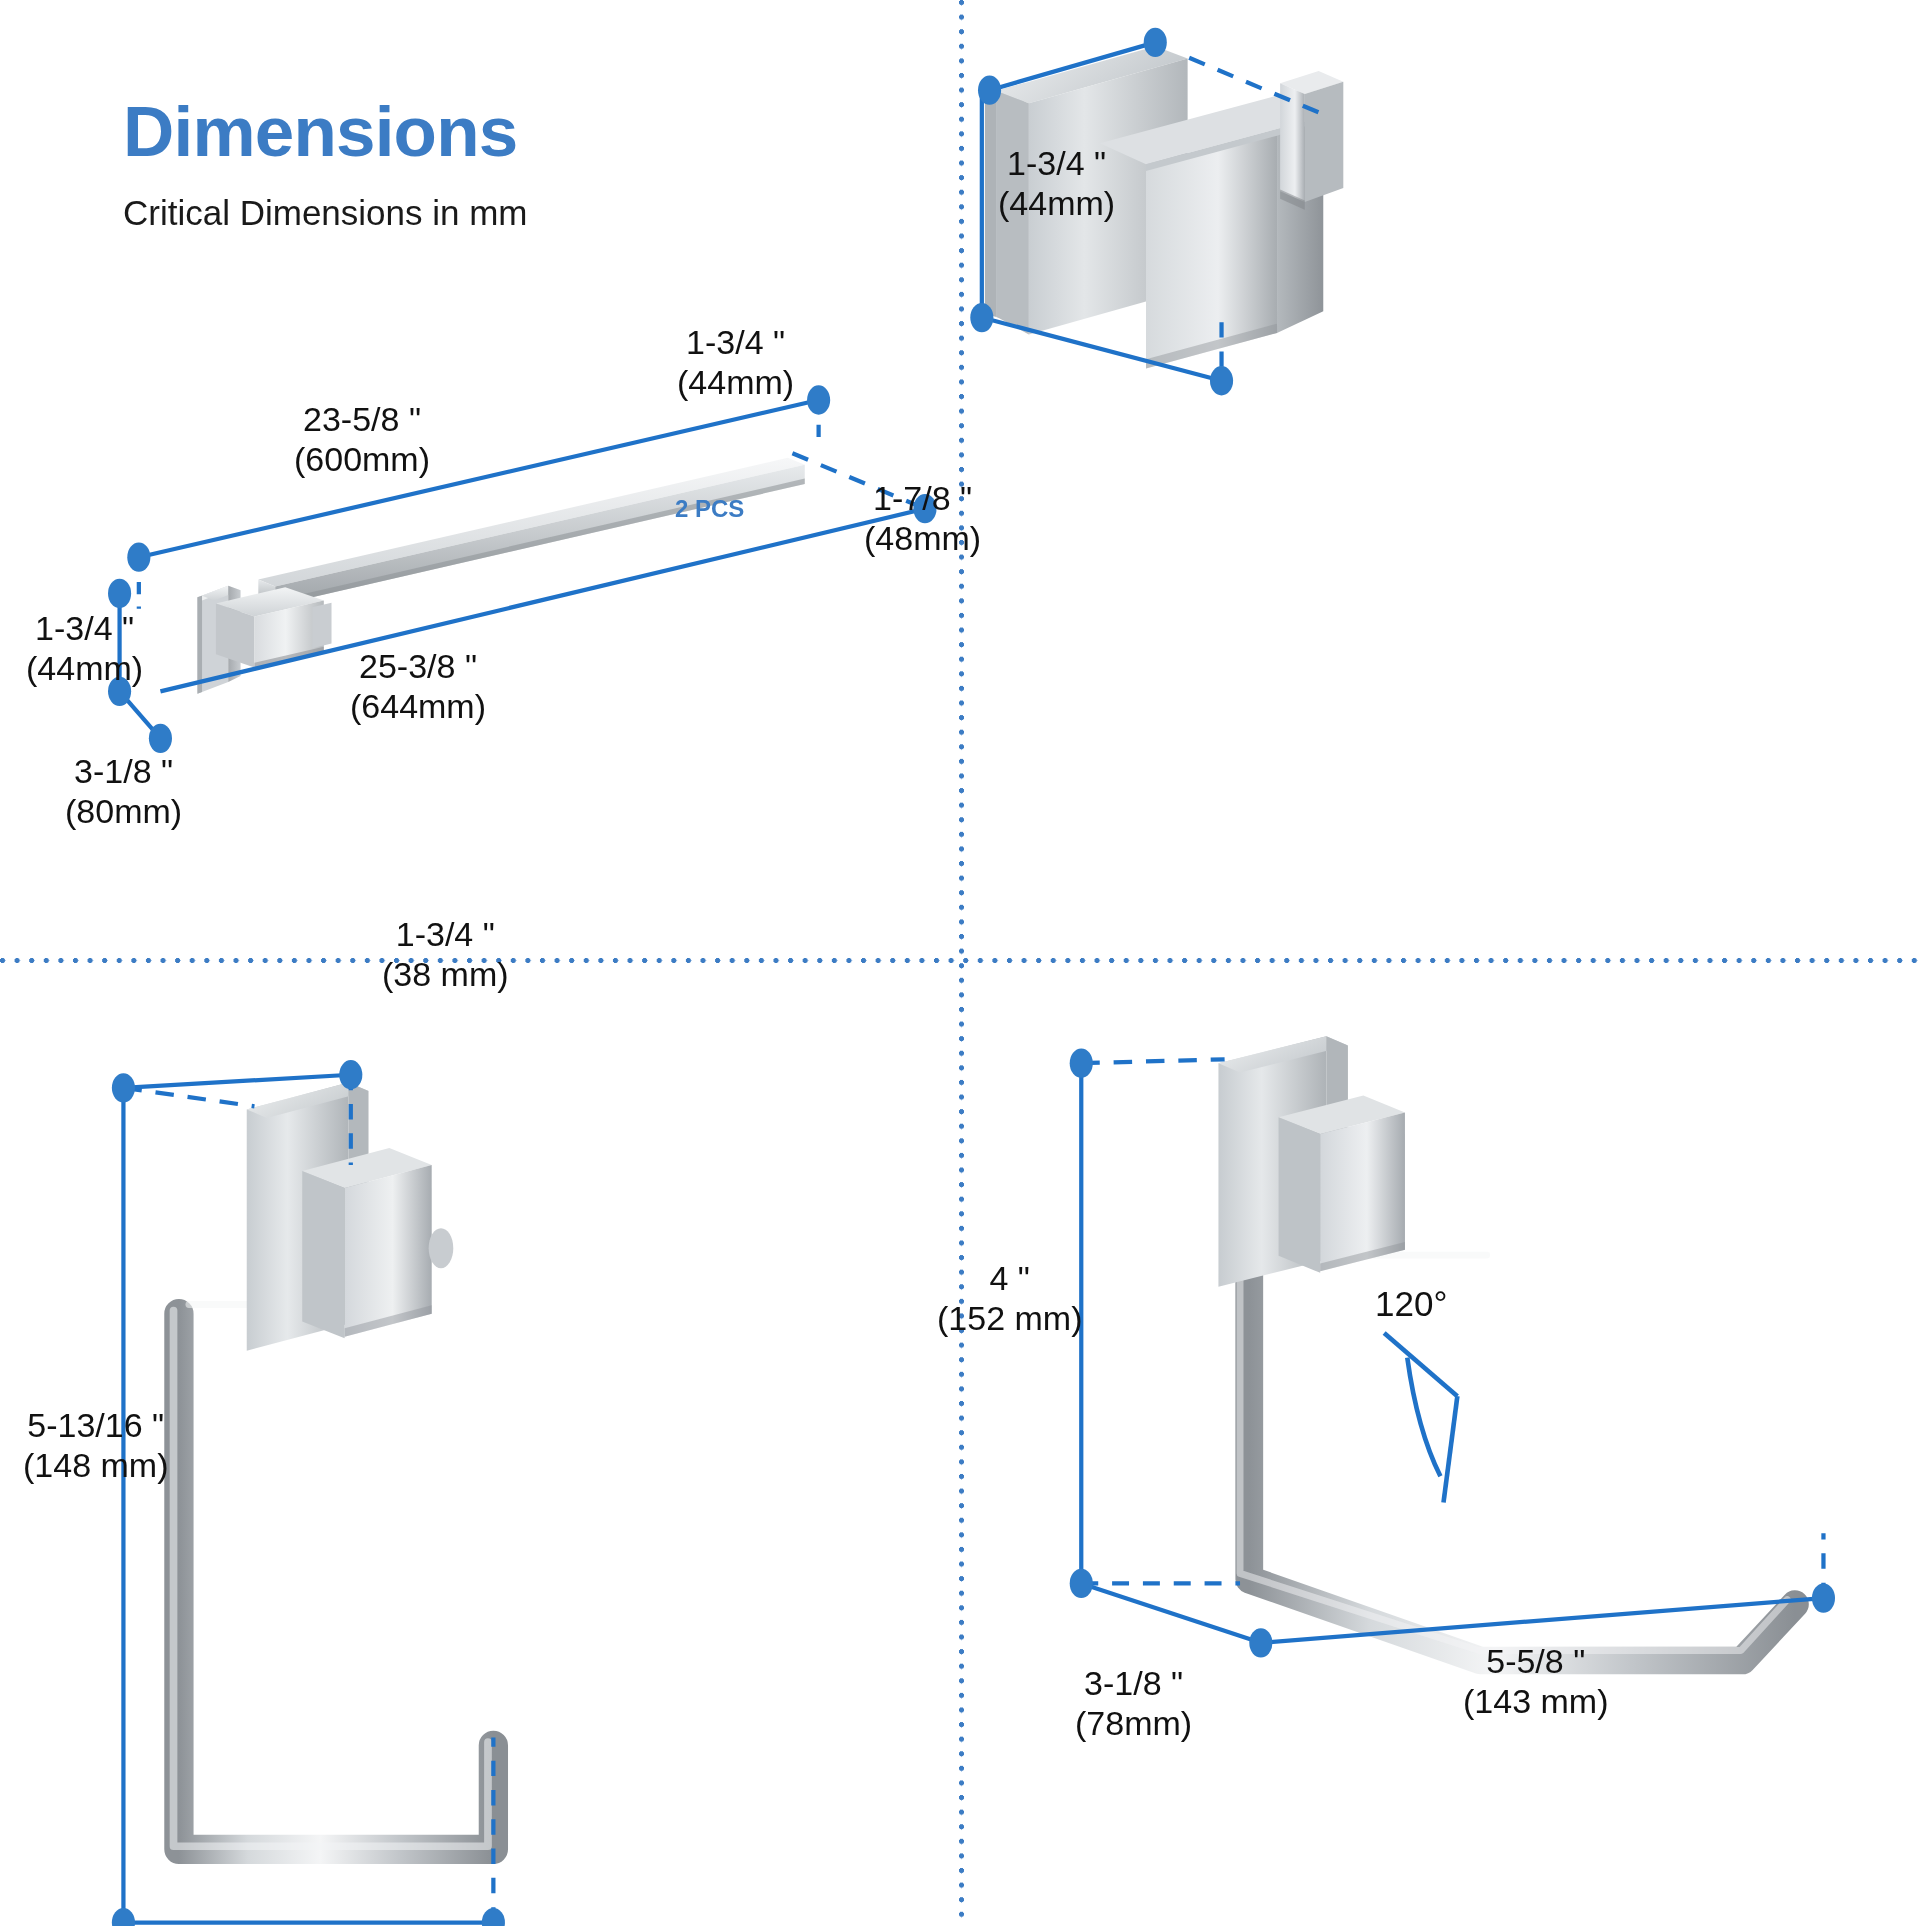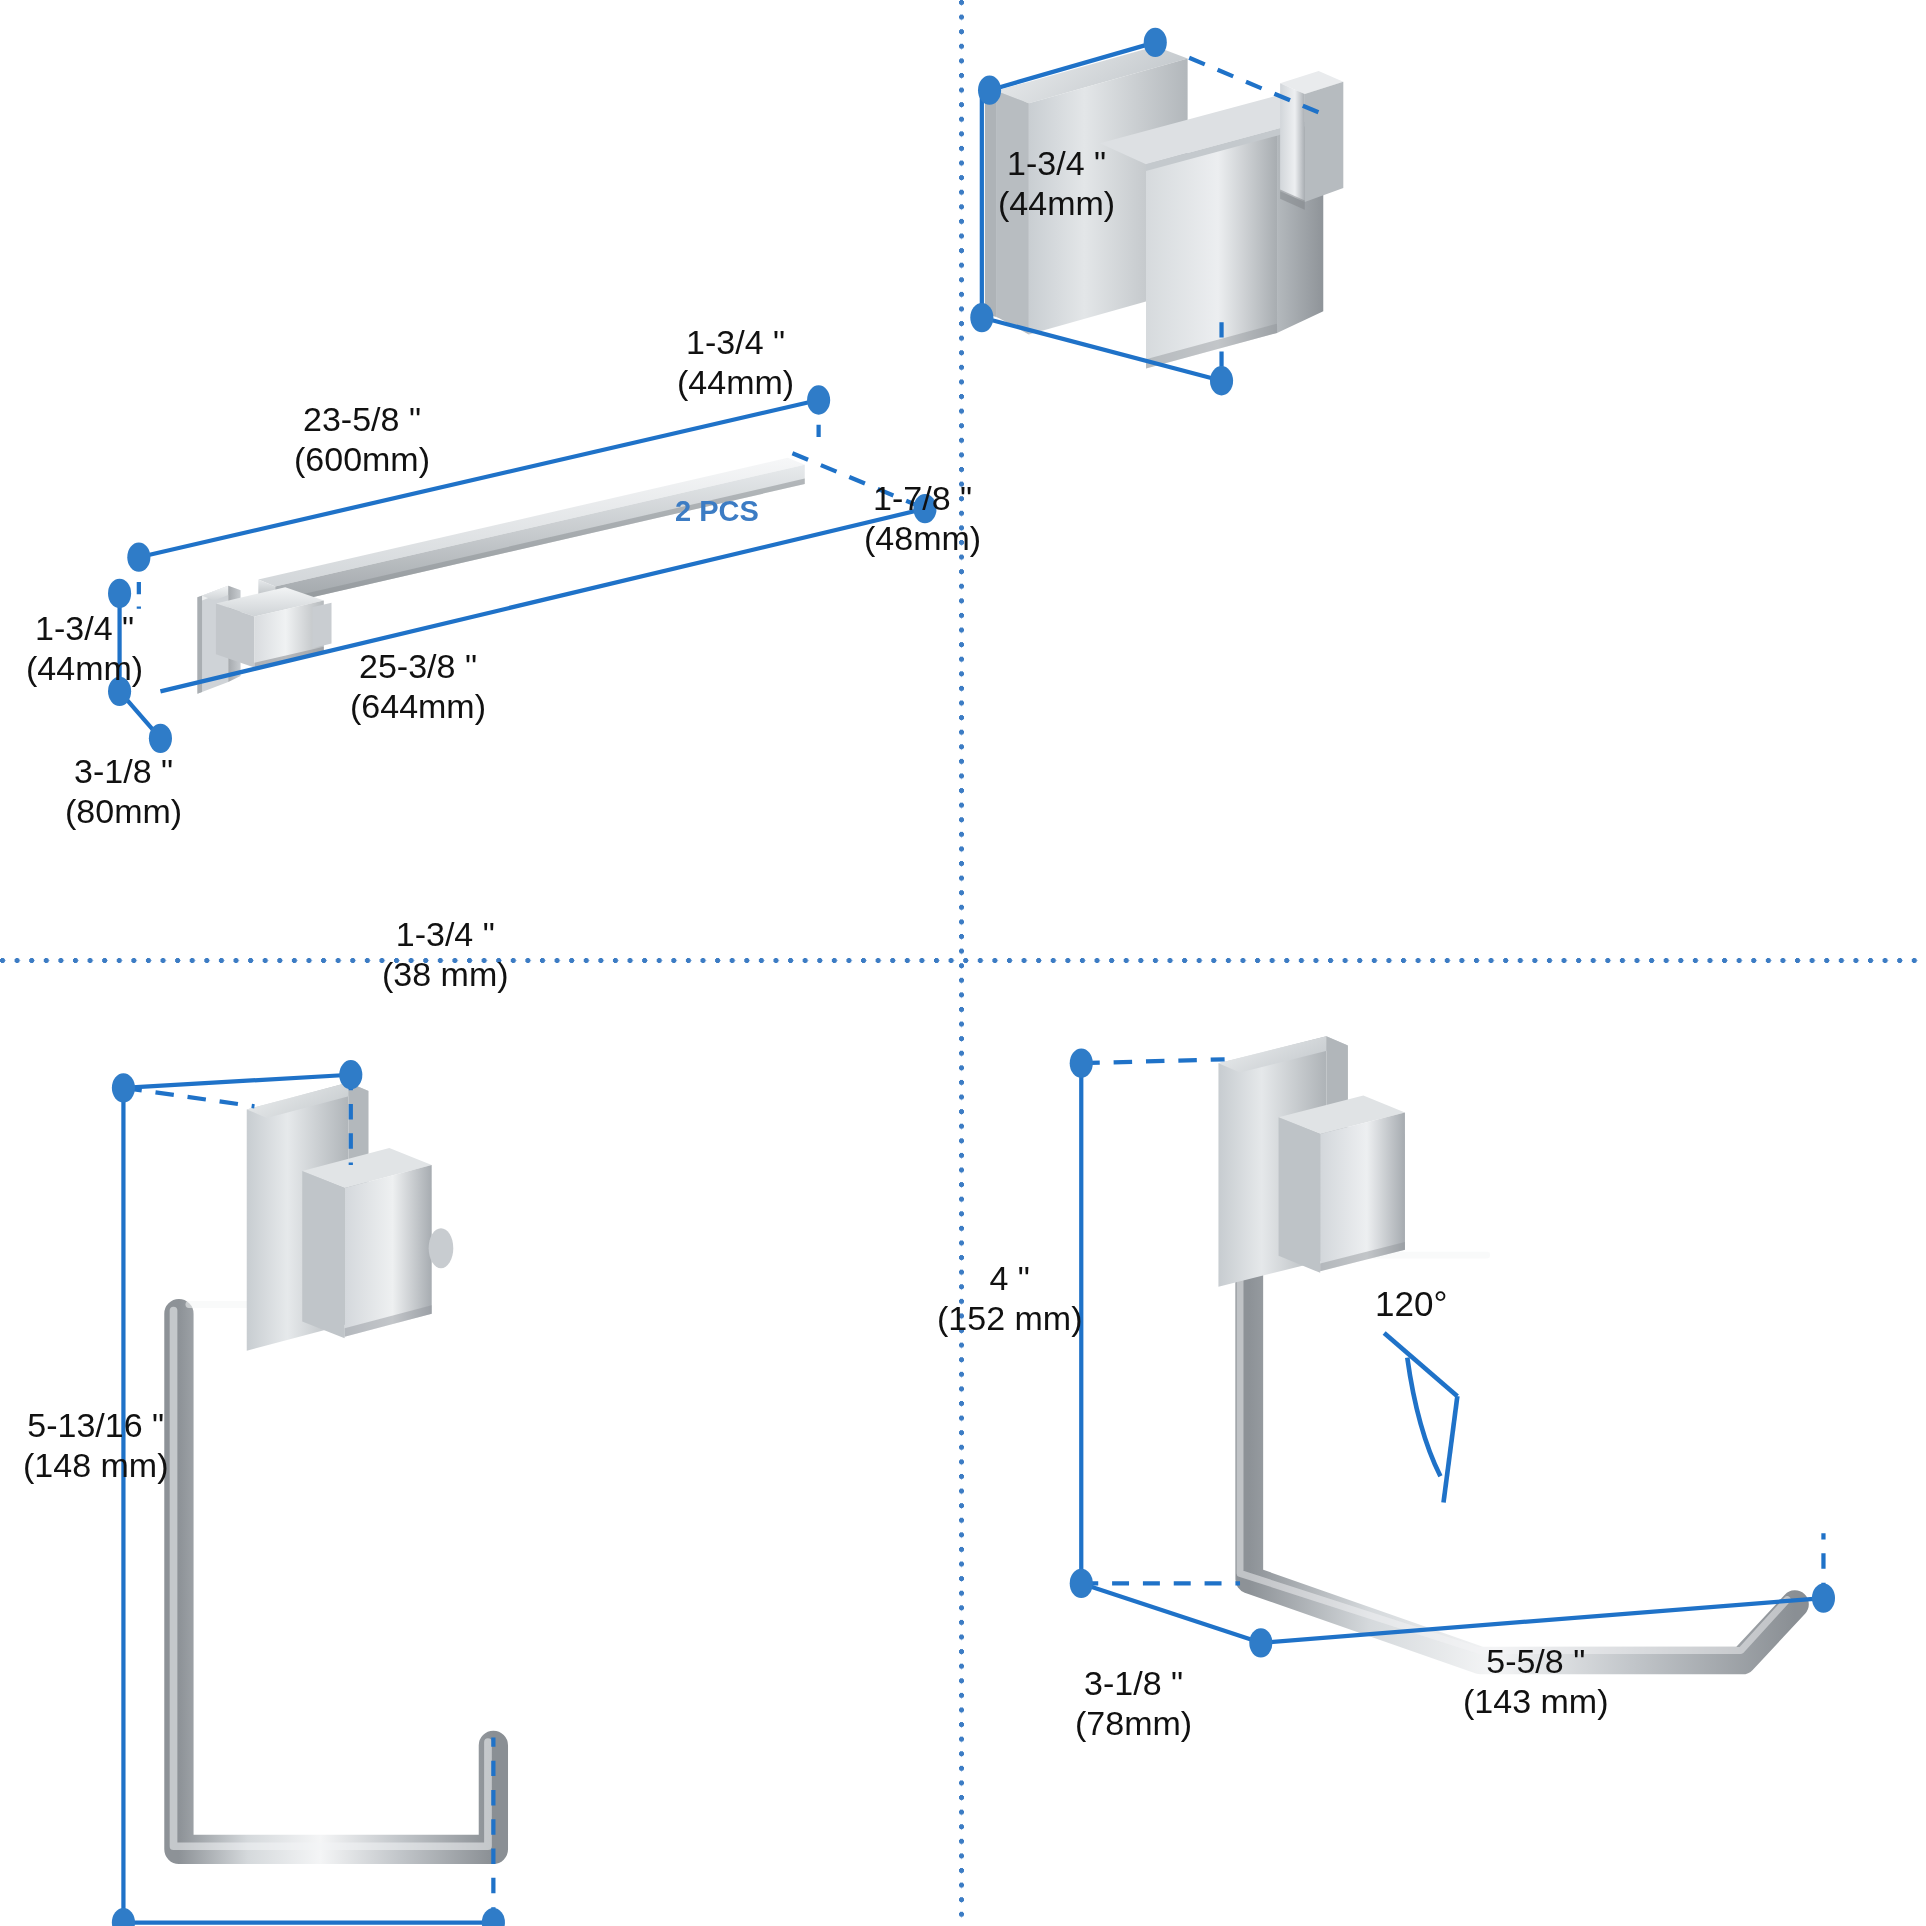--- a/index.html
+++ b/index.html
@@ -87,37 +87,41 @@
     font-size: 34px;
     color: #111111;
     line-height: 1.18;
     text-align: center;
     white-space: nowrap;
   }
   .dim .l2 { display: block; }
 
   .pcs {
     position: absolute;
-    font-size: 29px;
+    font-size: 24px;
     font-weight: bold;
     color: #3c7cc4;
     white-space: nowrap;
   }
   .angle-label {
     position: absolute;
     font-size: 35px;
     color: #111111;
     white-space: nowrap;
   }
 </style>
 </head>
 <body>
 
 <div id="page">
 
+  <div id="header">
+    <div id="title">Dimensions</div>
+    <div id="subtitle">Critical Dimensions in mm</div>
+  </div>
 
   <div class="divider" id="divider-h"></div>
   <div class="divider" id="divider-v"></div>
 
   <div class="quad" id="quad-tl">
     <svg viewBox="0 0 1244 1243" xmlns="http://www.w3.org/2000/svg">
       <defs>
         <linearGradient id="mTop" x1="0" y1="0" x2="0" y2="1">
           <stop offset="0%" stop-color="#f2f4f5"></stop>
           <stop offset="100%" stop-color="#cfd3d6"></stop>

